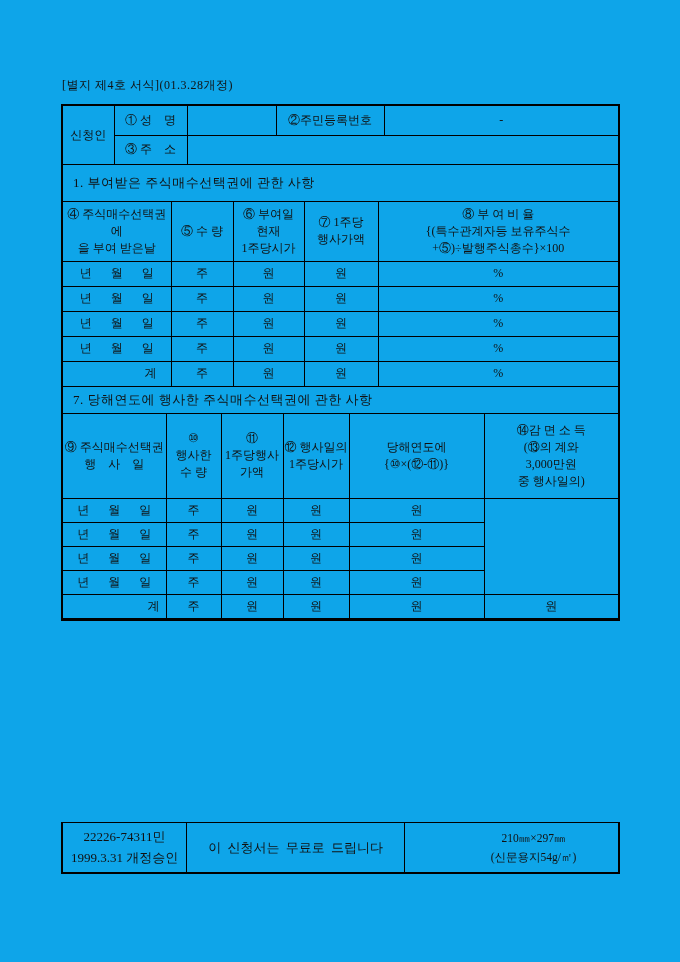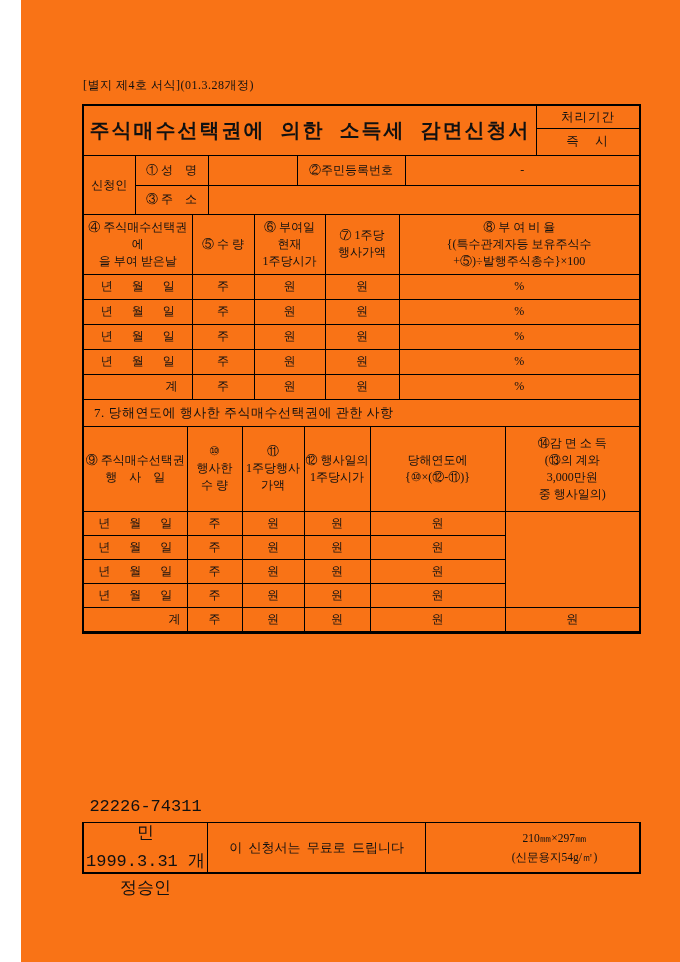--- a/index.html
+++ b/index.html
@@ -2,21 +2,21 @@
 <html><head>
 <meta charset="utf-8">
 <style>
   * { margin:0; padding:0; box-sizing:border-box; }
   html,body { background:#ffffff; }
   body {
     width:680px; height:962px; position:relative;
     font-family:"Liberation Serif","DejaVu Serif",serif;
     color:#111; -webkit-font-smoothing:none;
   }
-  .page { position:absolute; inset:0; background:#f97316;margin-left:21px; }
+  .page { position:absolute; inset:0; background:#0ea5e9; }
 
   .top-label { position:absolute; left:62px; top:77px; font-size:12px; letter-spacing:0.5px; }
 
   .form {
     position:absolute; left:61px; top:104px; width:559px;
     border:2px solid #000;
   }
 
   
   .row-title { display:flex; height:50px; border-bottom:1px solid #000; }
@@ -63,40 +63,33 @@
   .closing-applicant { position:absolute; top:84px; left:214px; }
   .closing-sign { position:absolute; top:84px; right:52px; }
   .closing-recipient { position:absolute; top:121px; left:90px; }
 
   
   .footer {
     position:absolute; left:61px; top:822px; width:559px; height:52px;
     border:2px solid #000; border-top:1px solid #000; display:flex;
   }
   .f-cell { display:flex; align-items:center; justify-content:center; text-align:center; white-space:pre-line; }
-  .f-left  { width:123px; font-size:17px; line-height:1.6;font-family:Liberation Mono, monospace; }
+  .f-left  { width:123px; font-size:13px; line-height:1.6; }
   .f-mid   { width:218px; border-left:1px solid #000; font-size:13px; word-spacing:3px;text-align:right; }
   .f-right { flex:1; border-left:1px solid #000; font-size:11.5px; line-height:1.6;padding-left:44px; }
 </style>
 </head>
 <body>
 
 <div class="page">
 
   <div class="top-label">[별지 제4호 서식](01.3.28개정)</div>
 
   <div class="form">
 
-    <div class="row-title">
-      <div class="title-cell">주식매수선택권에 의한 소득세 감면신청서</div>
-      <div class="proc-box">
-        <div class="proc-label">처리기간</div>
-        <div class="proc-value">즉　시</div>
-      </div>
-    </div>
 
     <div class="applicant-wrap">
       <table class="applicant-table">
         <colgroup>
             <col style="width:51px">
             <col style="width:73px">
             <col style="width:89px">
             <col style="width:108px">
             <col>
           </colgroup>
@@ -109,20 +102,21 @@
           <td>-</td>
         </tr>
         <tr style="height:29px">
           <td>③ 주　소</td>
           <td colspan="3"></td>
         </tr>
       </tbody>
         </table>
     </div>
 
+    <div class="section-head sh1">1. 부여받은 주식매수선택권에 관한 사항</div>
 
     <div class="tbl-wrap">
       <table class="t1">
         <colgroup>
             <col style="width:108px">
             <col style="width:62px">
             <col style="width:71px">
             <col style="width:74px">
             <col>
           </colgroup>

